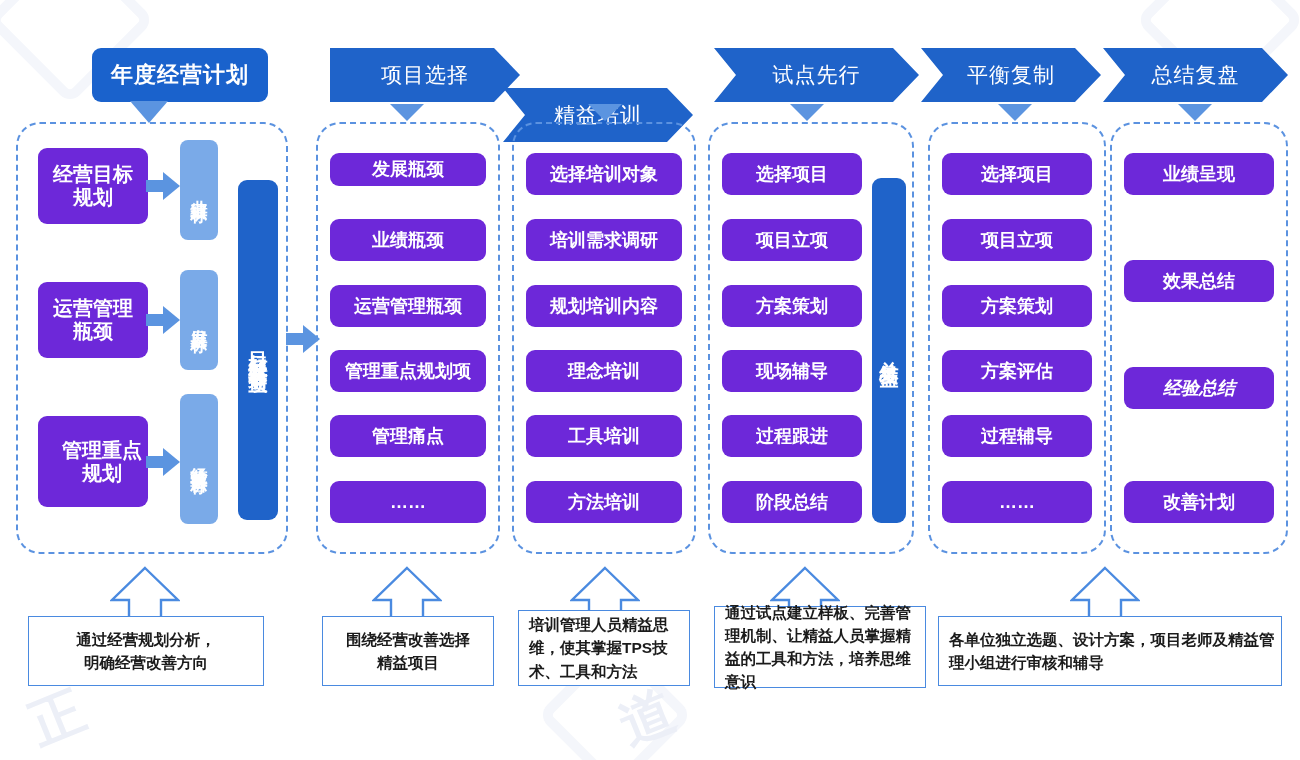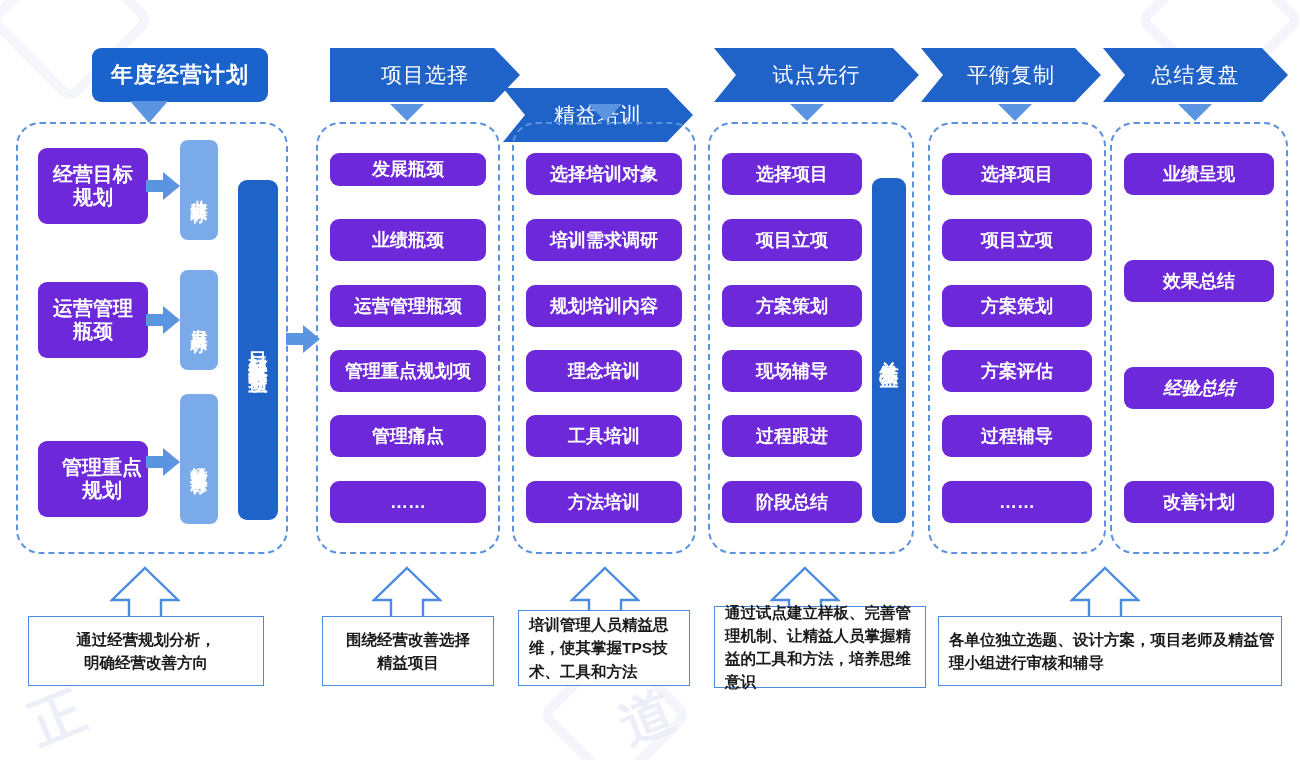--- a/index.html
+++ b/index.html
@@ -146,21 +146,21 @@
   </div>
   <div class="vpill" style="left:180px; top:140px; width:38px; height:100px;">业绩目标</div>
 
   <div class="pill two" style="left:38px; top:282px; width:110px; height:76px;">运营管理瓶颈</div>
   <div class="sarrow" style="left:146px; top:306px;">
     <div class="tail"></div>
       <div class="head"></div>
   </div>
   <div class="vpill" style="left:180px; top:270px; width:38px; height:100px;">发展目标</div>
 
-  <div class="pill two" style="left:38px; top:441px; width:110px; height:76px;padding-left:24px;">管理重点规划</div>
+  <div class="pill two" style="left:38px; top:416px; width:110px; height:91px;padding-left:24px;">管理重点规划</div>
   <div class="sarrow" style="left:146px; top:448px;">
     <div class="tail"></div>
       <div class="head"></div>
   </div>
   <div class="vpill" style="left:180px; top:394px; width:38px; height:130px;">经营改善目标</div>
 
   <div class="vbar" style="left:238px; top:180px; width:40px; height:340px;">目标解读及经营立项</div>
 
   <div class="sarrow" style="left:286px; top:325px;">
     <div class="tail"></div>

